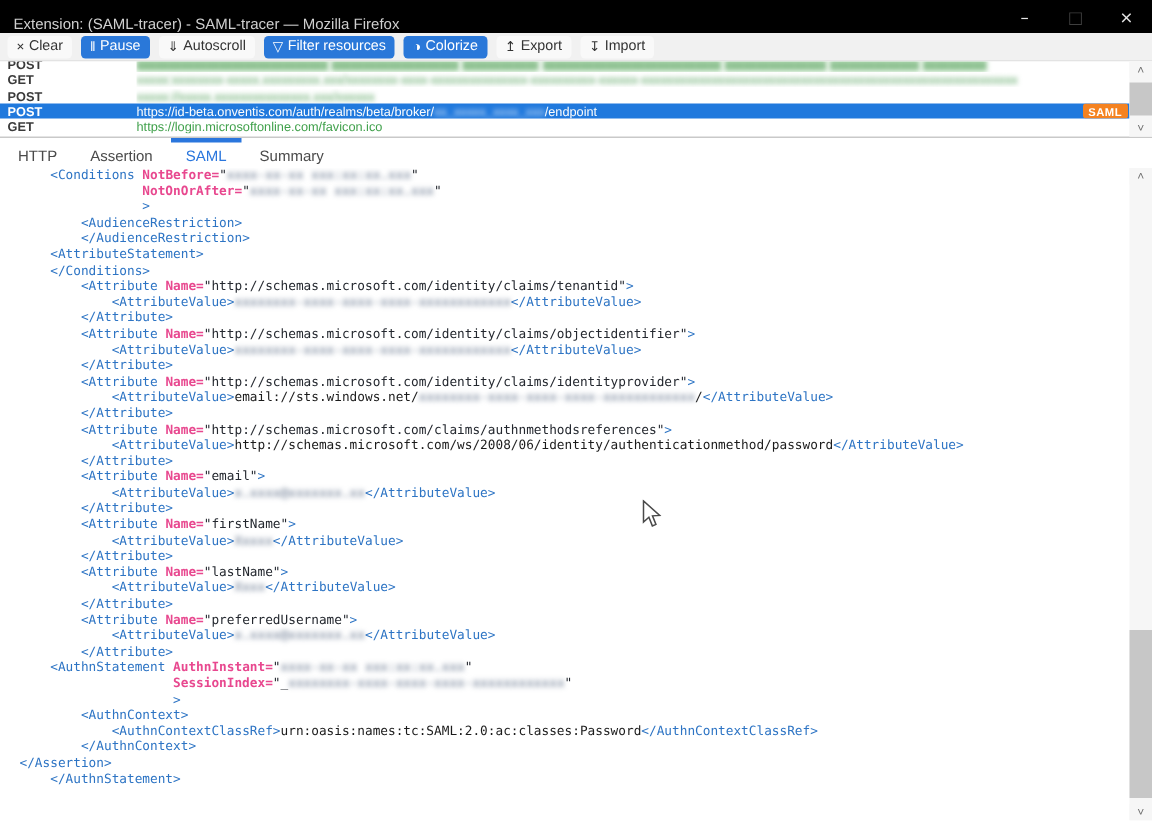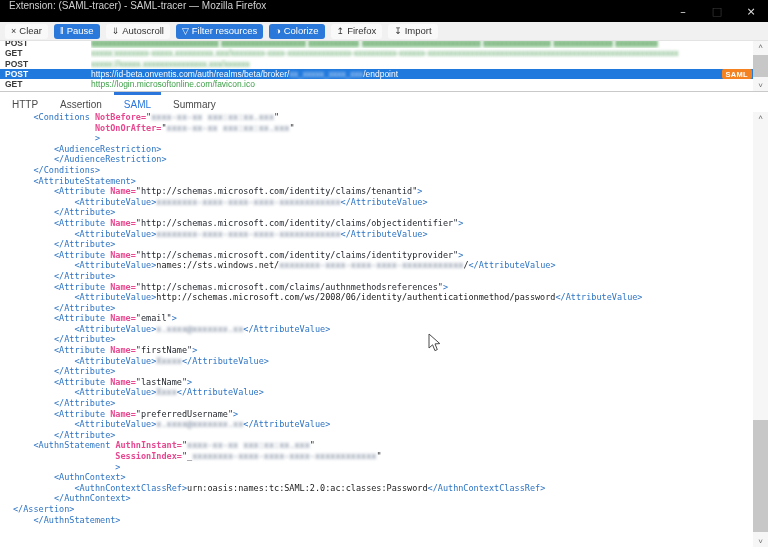--- a/index.html
+++ b/index.html
@@ -1,21 +1,21 @@
 <!DOCTYPE html>
 <html><head>
 <meta charset="utf-8">
 <style>
   html,body{margin:0;padding:0}
   body{width:768px;height:547px;overflow:hidden;position:relative;background:#fff;
        font-family:"Liberation Sans",sans-serif;}
 
   
   .titlebar{position:absolute;top:0;left:0;right:0;height:22px;background:#000;
-            display:flex;align-items:flex-start;}
+            display:flex;align-items:flex-end;}
   .title{color:#cfcfcf;font-size:10px;padding-left:9px;flex:1;white-space:nowrap;}
   .win-controls{display:flex;height:100%;}
   .win-btn{width:34px;height:100%;display:flex;align-items:center;justify-content:center;
            font-size:11px;color:#e6e6e6;background:none;border:none;padding:0;
            font-family:"DejaVu Sans",sans-serif;}
   .win-btn.max{color:#3f3f3f;}
 
   
   .toolbar{position:absolute;top:22px;left:0;right:0;height:19px;background:#f1f1f1;
            border-bottom:1px solid #e3e3e3;display:flex;align-items:center;gap:6px;
@@ -108,21 +108,21 @@
     <button class="tbtn primary">
       <span class="ticon">▽</span>
       <span>Filter resources</span>
     </button>
     <button class="tbtn primary">
       <span class="ticon">◑</span>
       <span>Colorize</span>
     </button>
     <button class="tbtn">
       <span class="ticon">↥</span>
-      <span>Firefox</span>
+      <span>Export</span>
     </button>
     <button class="tbtn">
       <span class="ticon">↧</span>
       <span>Import</span>
     </button>
   </div>
 
 <div class="req-list">
   <div class="req-rows">
       <div class="req-row">
@@ -164,30 +164,30 @@
     <div class="tab active">SAML</div>
     <div class="tab">Summary</div>
   </div>
 
 <div class="xml">
     <div class="line"><span class="tk-w">    </span><span class="tk-g">&lt;Conditions </span><span class="tk-a">NotBefore=</span><span class="tk-s">"</span><span class="tk-b">xxxx-xx-xx xxx:xx:xx.xxx</span><span class="tk-s">"</span></div>
     <div class="line"><span class="tk-w">                </span><span class="tk-a">NotOnOrAfter=</span><span class="tk-s">"</span><span class="tk-b">xxxx-xx-xx xxx:xx:xx.xxx</span><span class="tk-s">"</span></div>
     <div class="line"><span class="tk-w">                </span><span class="tk-g">&gt;</span></div>
     <div class="line"><span class="tk-w">        </span><span class="tk-g">&lt;AudienceRestriction&gt;</span></div>
     <div class="line"><span class="tk-w">        </span><span class="tk-g">&lt;/AudienceRestriction&gt;</span></div>
+    <div class="line"><span class="tk-w">    </span><span class="tk-g">&lt;AttributeStatement&gt;</span></div>
     <div class="line"><span class="tk-w">    </span><span class="tk-g">&lt;/Conditions&gt;</span></div>
-    <div class="line"><span class="tk-w">    </span><span class="tk-g">&lt;AttributeStatement&gt;</span></div>
     <div class="line"><span class="tk-w">        </span><span class="tk-g">&lt;Attribute </span><span class="tk-a">Name=</span><span class="tk-s">"http://schemas.microsoft.com/identity/claims/tenantid"</span><span class="tk-g">&gt;</span></div>
     <div class="line"><span class="tk-w">            </span><span class="tk-g">&lt;AttributeValue&gt;</span><span class="tk-b">xxxxxxxx-xxxx-xxxx-xxxx-xxxxxxxxxxxx</span><span class="tk-g">&lt;/AttributeValue&gt;</span></div>
     <div class="line"><span class="tk-w">        </span><span class="tk-g">&lt;/Attribute&gt;</span></div>
     <div class="line"><span class="tk-w">        </span><span class="tk-g">&lt;Attribute </span><span class="tk-a">Name=</span><span class="tk-s">"http://schemas.microsoft.com/identity/claims/objectidentifier"</span><span class="tk-g">&gt;</span></div>
     <div class="line"><span class="tk-w">            </span><span class="tk-g">&lt;AttributeValue&gt;</span><span class="tk-b">xxxxxxxx-xxxx-xxxx-xxxx-xxxxxxxxxxxx</span><span class="tk-g">&lt;/AttributeValue&gt;</span></div>
     <div class="line"><span class="tk-w">        </span><span class="tk-g">&lt;/Attribute&gt;</span></div>
     <div class="line"><span class="tk-w">        </span><span class="tk-g">&lt;Attribute </span><span class="tk-a">Name=</span><span class="tk-s">"http://schemas.microsoft.com/identity/claims/identityprovider"</span><span class="tk-g">&gt;</span></div>
-    <div class="line"><span class="tk-w">            </span><span class="tk-g">&lt;AttributeValue&gt;</span><span class="tk-t">names://sts.windows.net/</span><span class="tk-b">xxxxxxxx-xxxx-xxxx-xxxx-xxxxxxxxxxxx</span><span class="tk-t">/</span><span class="tk-g">&lt;/AttributeValue&gt;</span></div>
+    <div class="line"><span class="tk-w">            </span><span class="tk-g">&lt;AttributeValue&gt;</span><span class="tk-t">email://sts.windows.net/</span><span class="tk-b">xxxxxxxx-xxxx-xxxx-xxxx-xxxxxxxxxxxx</span><span class="tk-t">/</span><span class="tk-g">&lt;/AttributeValue&gt;</span></div>
     <div class="line"><span class="tk-w">        </span><span class="tk-g">&lt;/Attribute&gt;</span></div>
     <div class="line"><span class="tk-w">        </span><span class="tk-g">&lt;Attribute </span><span class="tk-a">Name=</span><span class="tk-s">"http://schemas.microsoft.com/claims/authnmethodsreferences"</span><span class="tk-g">&gt;</span></div>
     <div class="line"><span class="tk-w">            </span><span class="tk-g">&lt;AttributeValue&gt;</span><span class="tk-t">http://schemas.microsoft.com/ws/2008/06/identity/authenticationmethod/password</span><span class="tk-g">&lt;/AttributeValue&gt;</span></div>
     <div class="line"><span class="tk-w">        </span><span class="tk-g">&lt;/Attribute&gt;</span></div>
     <div class="line"><span class="tk-w">        </span><span class="tk-g">&lt;Attribute </span><span class="tk-a">Name=</span><span class="tk-s">"email"</span><span class="tk-g">&gt;</span></div>
     <div class="line"><span class="tk-w">            </span><span class="tk-g">&lt;AttributeValue&gt;</span><span class="tk-b">x.xxxx@xxxxxxx.xx</span><span class="tk-g">&lt;/AttributeValue&gt;</span></div>
     <div class="line"><span class="tk-w">        </span><span class="tk-g">&lt;/Attribute&gt;</span></div>
     <div class="line"><span class="tk-w">        </span><span class="tk-g">&lt;Attribute </span><span class="tk-a">Name=</span><span class="tk-s">"firstName"</span><span class="tk-g">&gt;</span></div>
     <div class="line"><span class="tk-w">            </span><span class="tk-g">&lt;AttributeValue&gt;</span><span class="tk-b">Xxxxx</span><span class="tk-g">&lt;/AttributeValue&gt;</span></div>
     <div class="line"><span class="tk-w">        </span><span class="tk-g">&lt;/Attribute&gt;</span></div>

